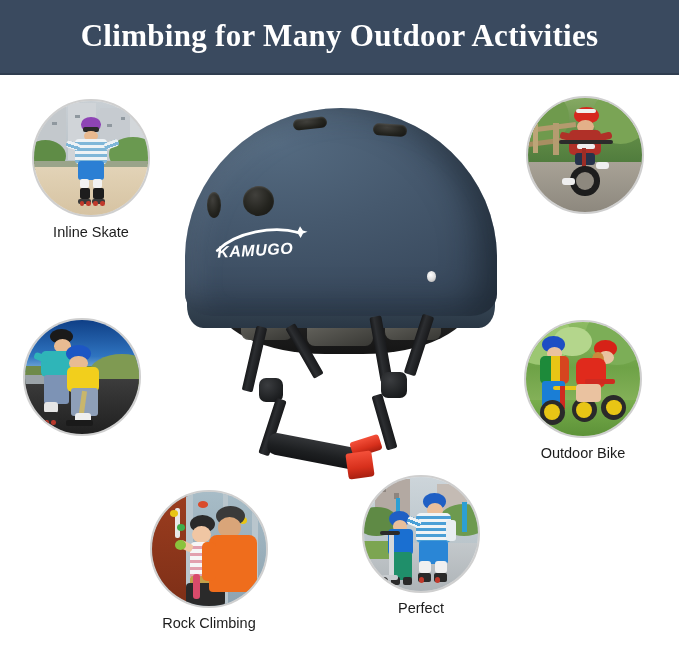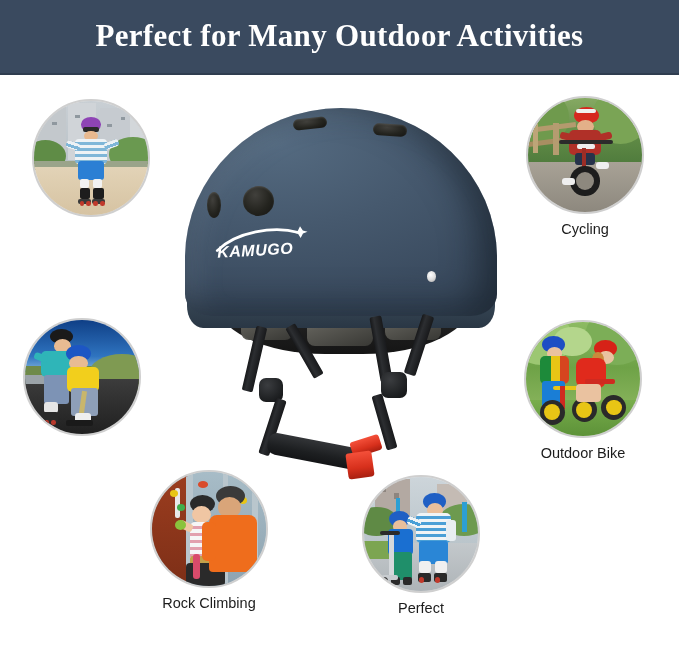--- a/index.html
+++ b/index.html
@@ -68,21 +68,21 @@
     color: #1c1c1c;
     font-family: "Liberation Sans", sans-serif;
     white-space: nowrap;
   }
 
   
   #act-inline-skate  { left: 26px;  top: 99px; }
   #act-cycling       { left: 520px; top: 96px; }
   #act-skateboard    { left: 17px;  top: 318px; }
   #act-balance-bike  { left: 518px; top: 320px; }
-  #act-rock-climbing { left: 144px; top: 470px; }
+  #act-rock-climbing { left: 144px; top: 490px; }
   #act-scooter       { left: 356px; top: 475px; }
   .blob       { position:absolute; border-radius:50%; }
   .rect       { position:absolute; }
 
   
   #helmet-figure {
     position: absolute;
     left: 163px;
     top: 100px;
     width: 355px;
@@ -182,21 +182,21 @@
   .buckle-red {
     position: absolute;
     background: linear-gradient(180deg, #f4503a 0%, #d7301c 60%, #a81f10 100%);
     border-radius: 3px;
   }
 </style>
 </head>
 <body>
 
 <div id="header-banner">
-  <div id="header-title">Perfect for Many Outdoor Activities</div>
+  <div id="header-title">Climbing for Many Outdoor Activities</div>
 </div>
 
 <div id="helmet-figure">
 
   <div id="helmet-liner">
     <div class="liner-pad" style="left:26px; top:4px; width:52px; height:40px;"></div>
     <div class="liner-pad" style="left:92px; top:6px; width:66px; height:44px;"></div>
     <div class="liner-pad" style="left:170px; top:4px; width:56px; height:40px;"></div>
   </div>
 
@@ -264,20 +264,21 @@
       <div class="rect" style="left:40%;top:76%;width:9%;height:10%;background:#1d1d1d;border-radius:2px;"></div>
       <div class="rect" style="left:52%;top:76%;width:9%;height:10%;background:#1d1d1d;border-radius:2px;"></div>
       <div class="rect" style="left:39%;top:86%;width:11%;height:4%;background:#3a3a3a;border-radius:2px;"></div>
       <div class="rect" style="left:51%;top:86%;width:11%;height:4%;background:#3a3a3a;border-radius:2px;"></div>
       <div class="blob" style="left:40%;top:88%;width:4%;height:4%;background:#c0392b;"></div>
       <div class="blob" style="left:46%;top:88%;width:4%;height:4%;background:#c0392b;"></div>
       <div class="blob" style="left:52%;top:88%;width:4%;height:4%;background:#c0392b;"></div>
       <div class="blob" style="left:58%;top:88%;width:4%;height:4%;background:#c0392b;"></div>
     </div>
   </div>
+  <div class="activity-label">Inline Skate</div>
 </div>
 
 <div class="activity" id="act-cycling">
   <div class="circle-frame">
     <div class="photo">
       <div class="rect" style="left:0;top:0;width:100%;height:60%;background:linear-gradient(180deg,#86a963 0%,#5f8a45 60%,#4e7a3c 100%);"></div>
       <div class="blob" style="left:-10%;top:-6%;width:46%;height:46%;background:#6f9a4d;"></div>
       <div class="blob" style="left:56%;top:-8%;width:50%;height:48%;background:#7aa455;"></div>
       <div class="rect" style="left:0;top:56%;width:100%;height:44%;background:linear-gradient(180deg,#a8a296 0%,#8d887e 100%);"></div>
       <div class="rect" style="left:0;top:24%;width:42%;height:4%;background:#b49a6e;transform:rotate(-7deg);"></div>
@@ -293,21 +294,20 @@
       <div class="rect" style="left:41%;top:48%;width:18%;height:11%;background:#26324a;border-radius:3px;"></div>
       <div class="rect" style="left:27%;top:37%;width:48%;height:3%;background:#2b2b2b;border-radius:2px;"></div>
       <div class="rect" style="left:43%;top:40%;width:16%;height:5%;background:#eeeeee;border-radius:2px;"></div>
       <div class="rect" style="left:47%;top:44%;width:4%;height:26%;background:#9b2d26;"></div>
       <div class="blob" style="left:37%;top:60%;width:26%;height:26%;background:#1d1d1d;"></div>
       <div class="blob" style="left:42%;top:65%;width:16%;height:16%;background:#8d887e;"></div>
       <div class="rect" style="left:30%;top:70%;width:11%;height:6%;background:#efefef;border-radius:3px;"></div>
       <div class="rect" style="left:60%;top:56%;width:11%;height:6%;background:#efefef;border-radius:3px;"></div>
     </div>
   </div>
-  <div class="activity-label">Cycling</div>
 </div>
 
 <div class="activity" id="act-skateboard">
   <div class="circle-frame">
     <div class="photo">
       <div class="rect" style="left:0;top:0;width:100%;height:46%;background:linear-gradient(180deg,#0f3f86 0%,#2f74c0 70%,#86b7dd 100%);"></div>
       <div class="rect" style="left:0;top:40%;width:100%;height:16%;background:#6f8a4a;"></div>
       <div class="blob" style="left:56%;top:30%;width:58%;height:34%;background:#7f9a52;"></div>
       <div class="rect" style="left:0;top:52%;width:100%;height:48%;background:linear-gradient(180deg,#3c3c3c 0%,#202020 100%);"></div>
       <div class="rect" style="left:0;top:48%;width:34%;height:8%;background:#9ba3a8;"></div>

